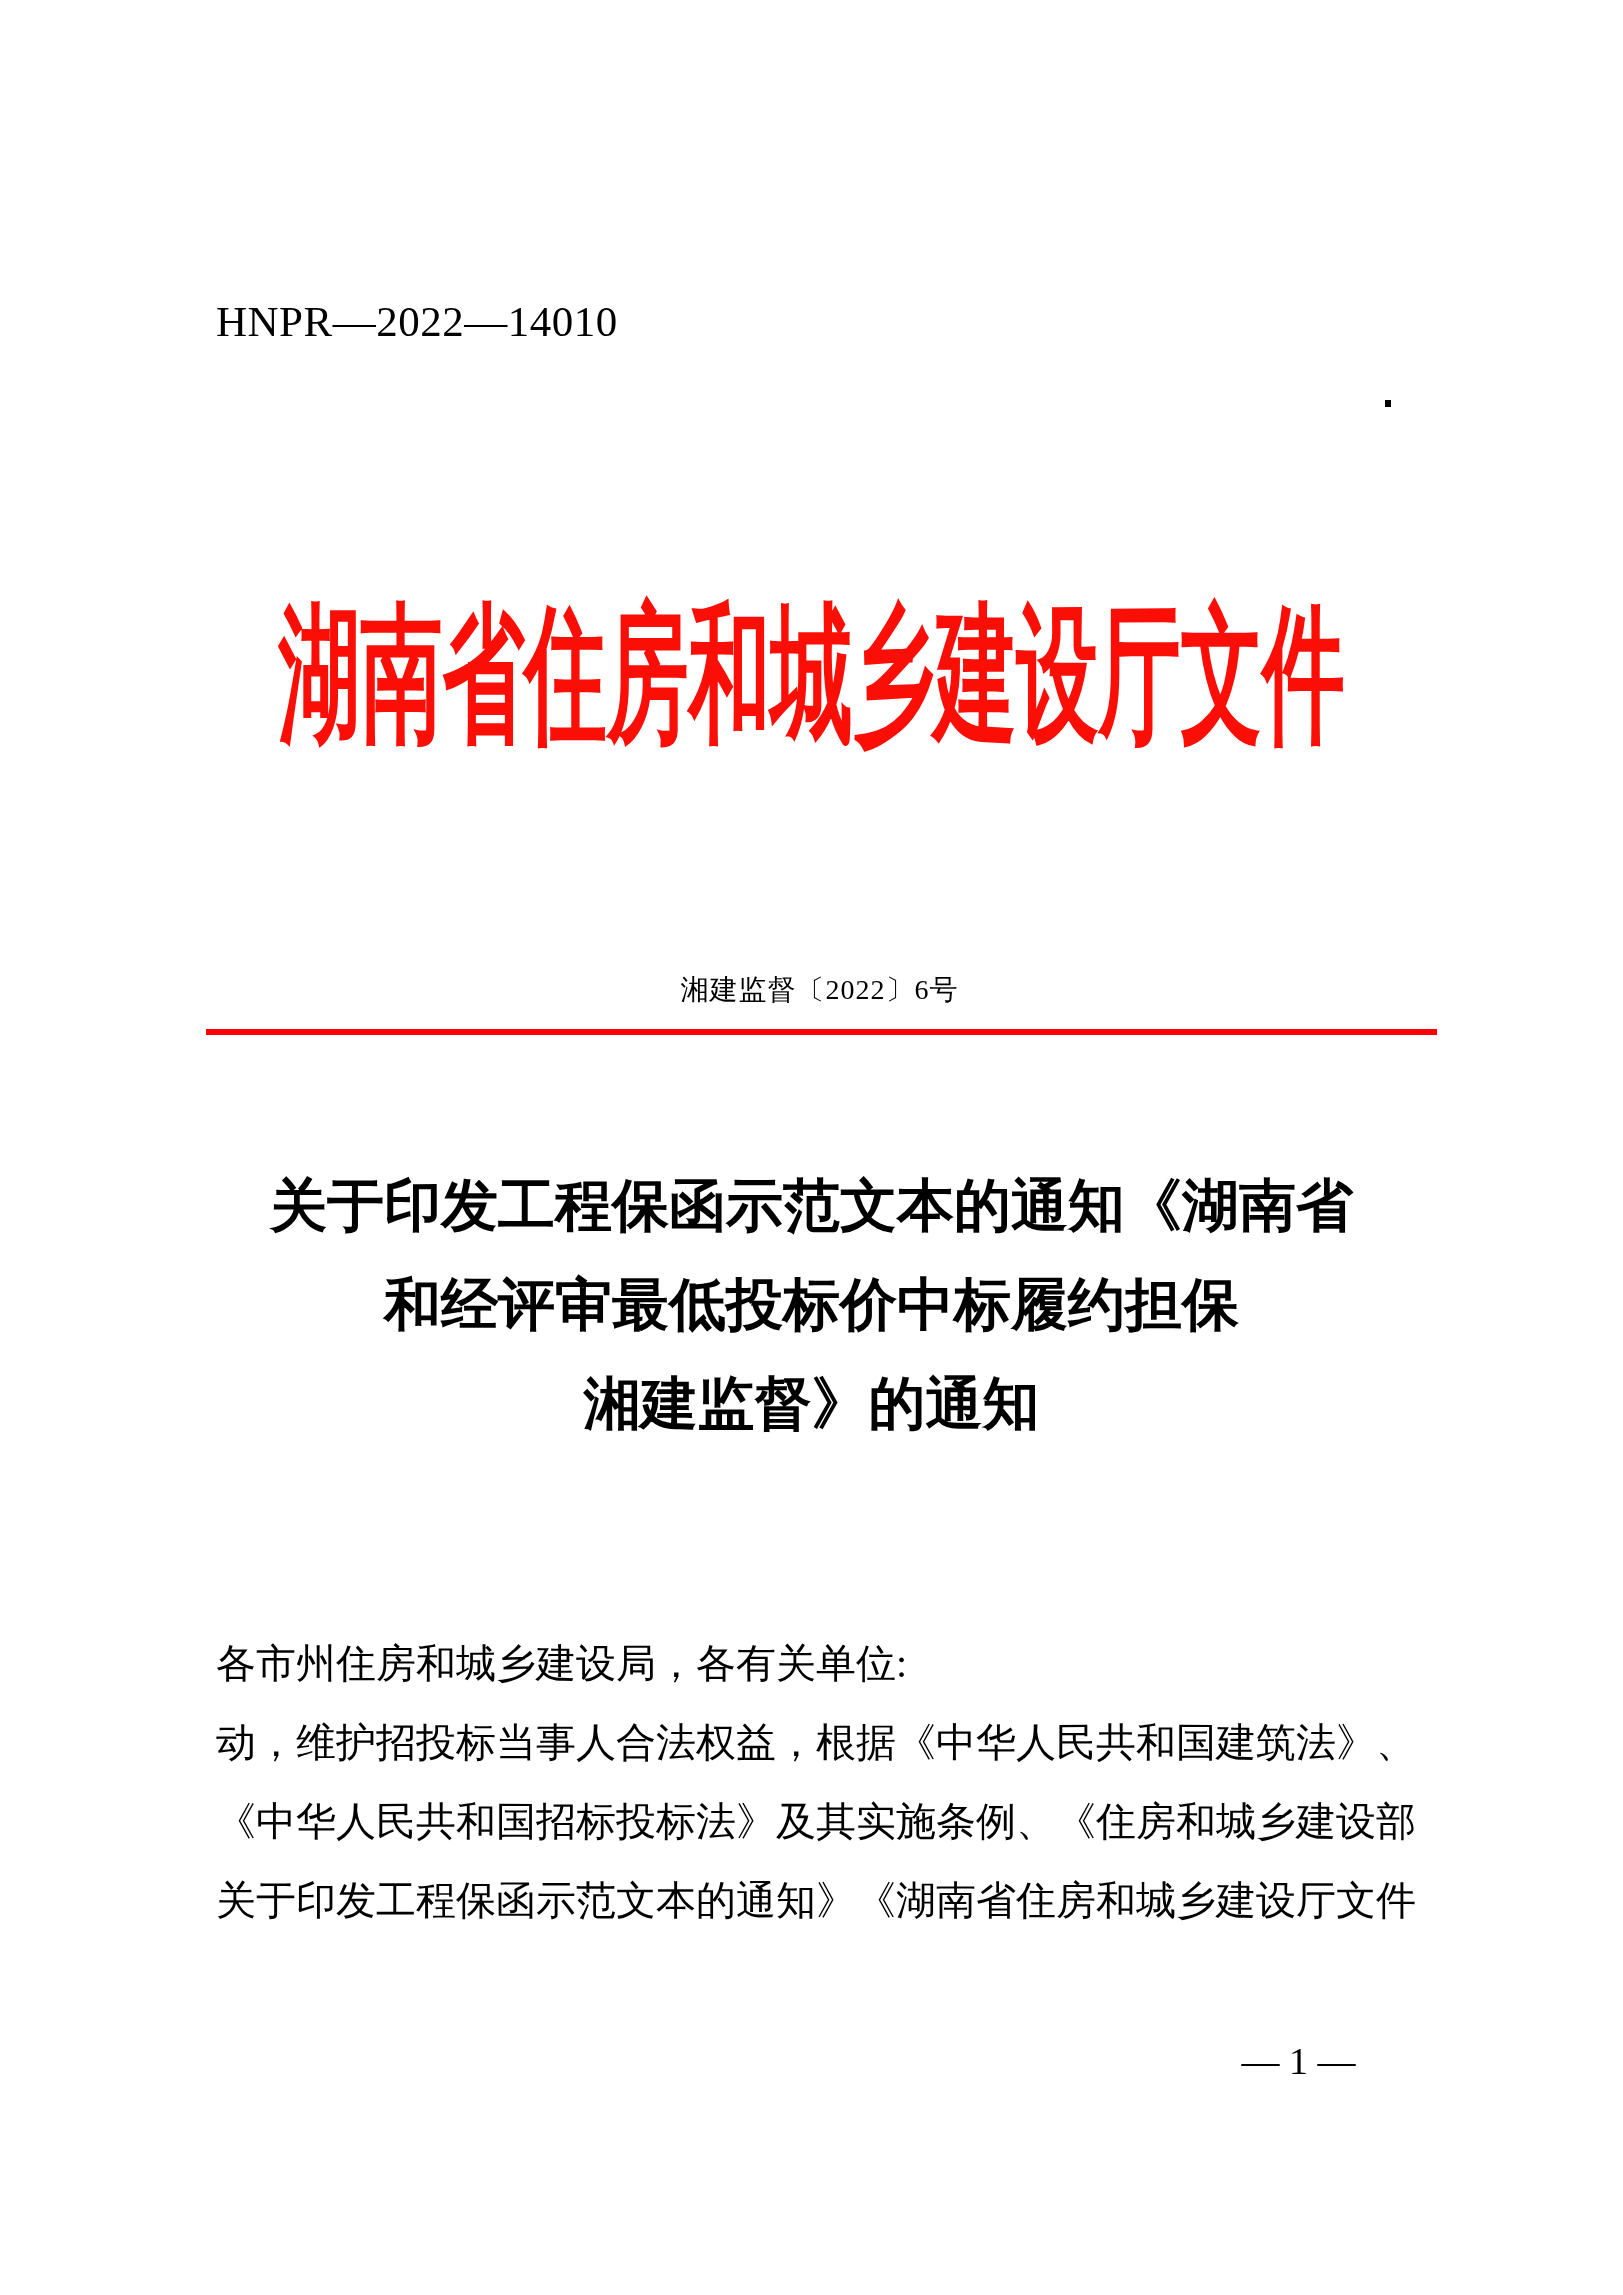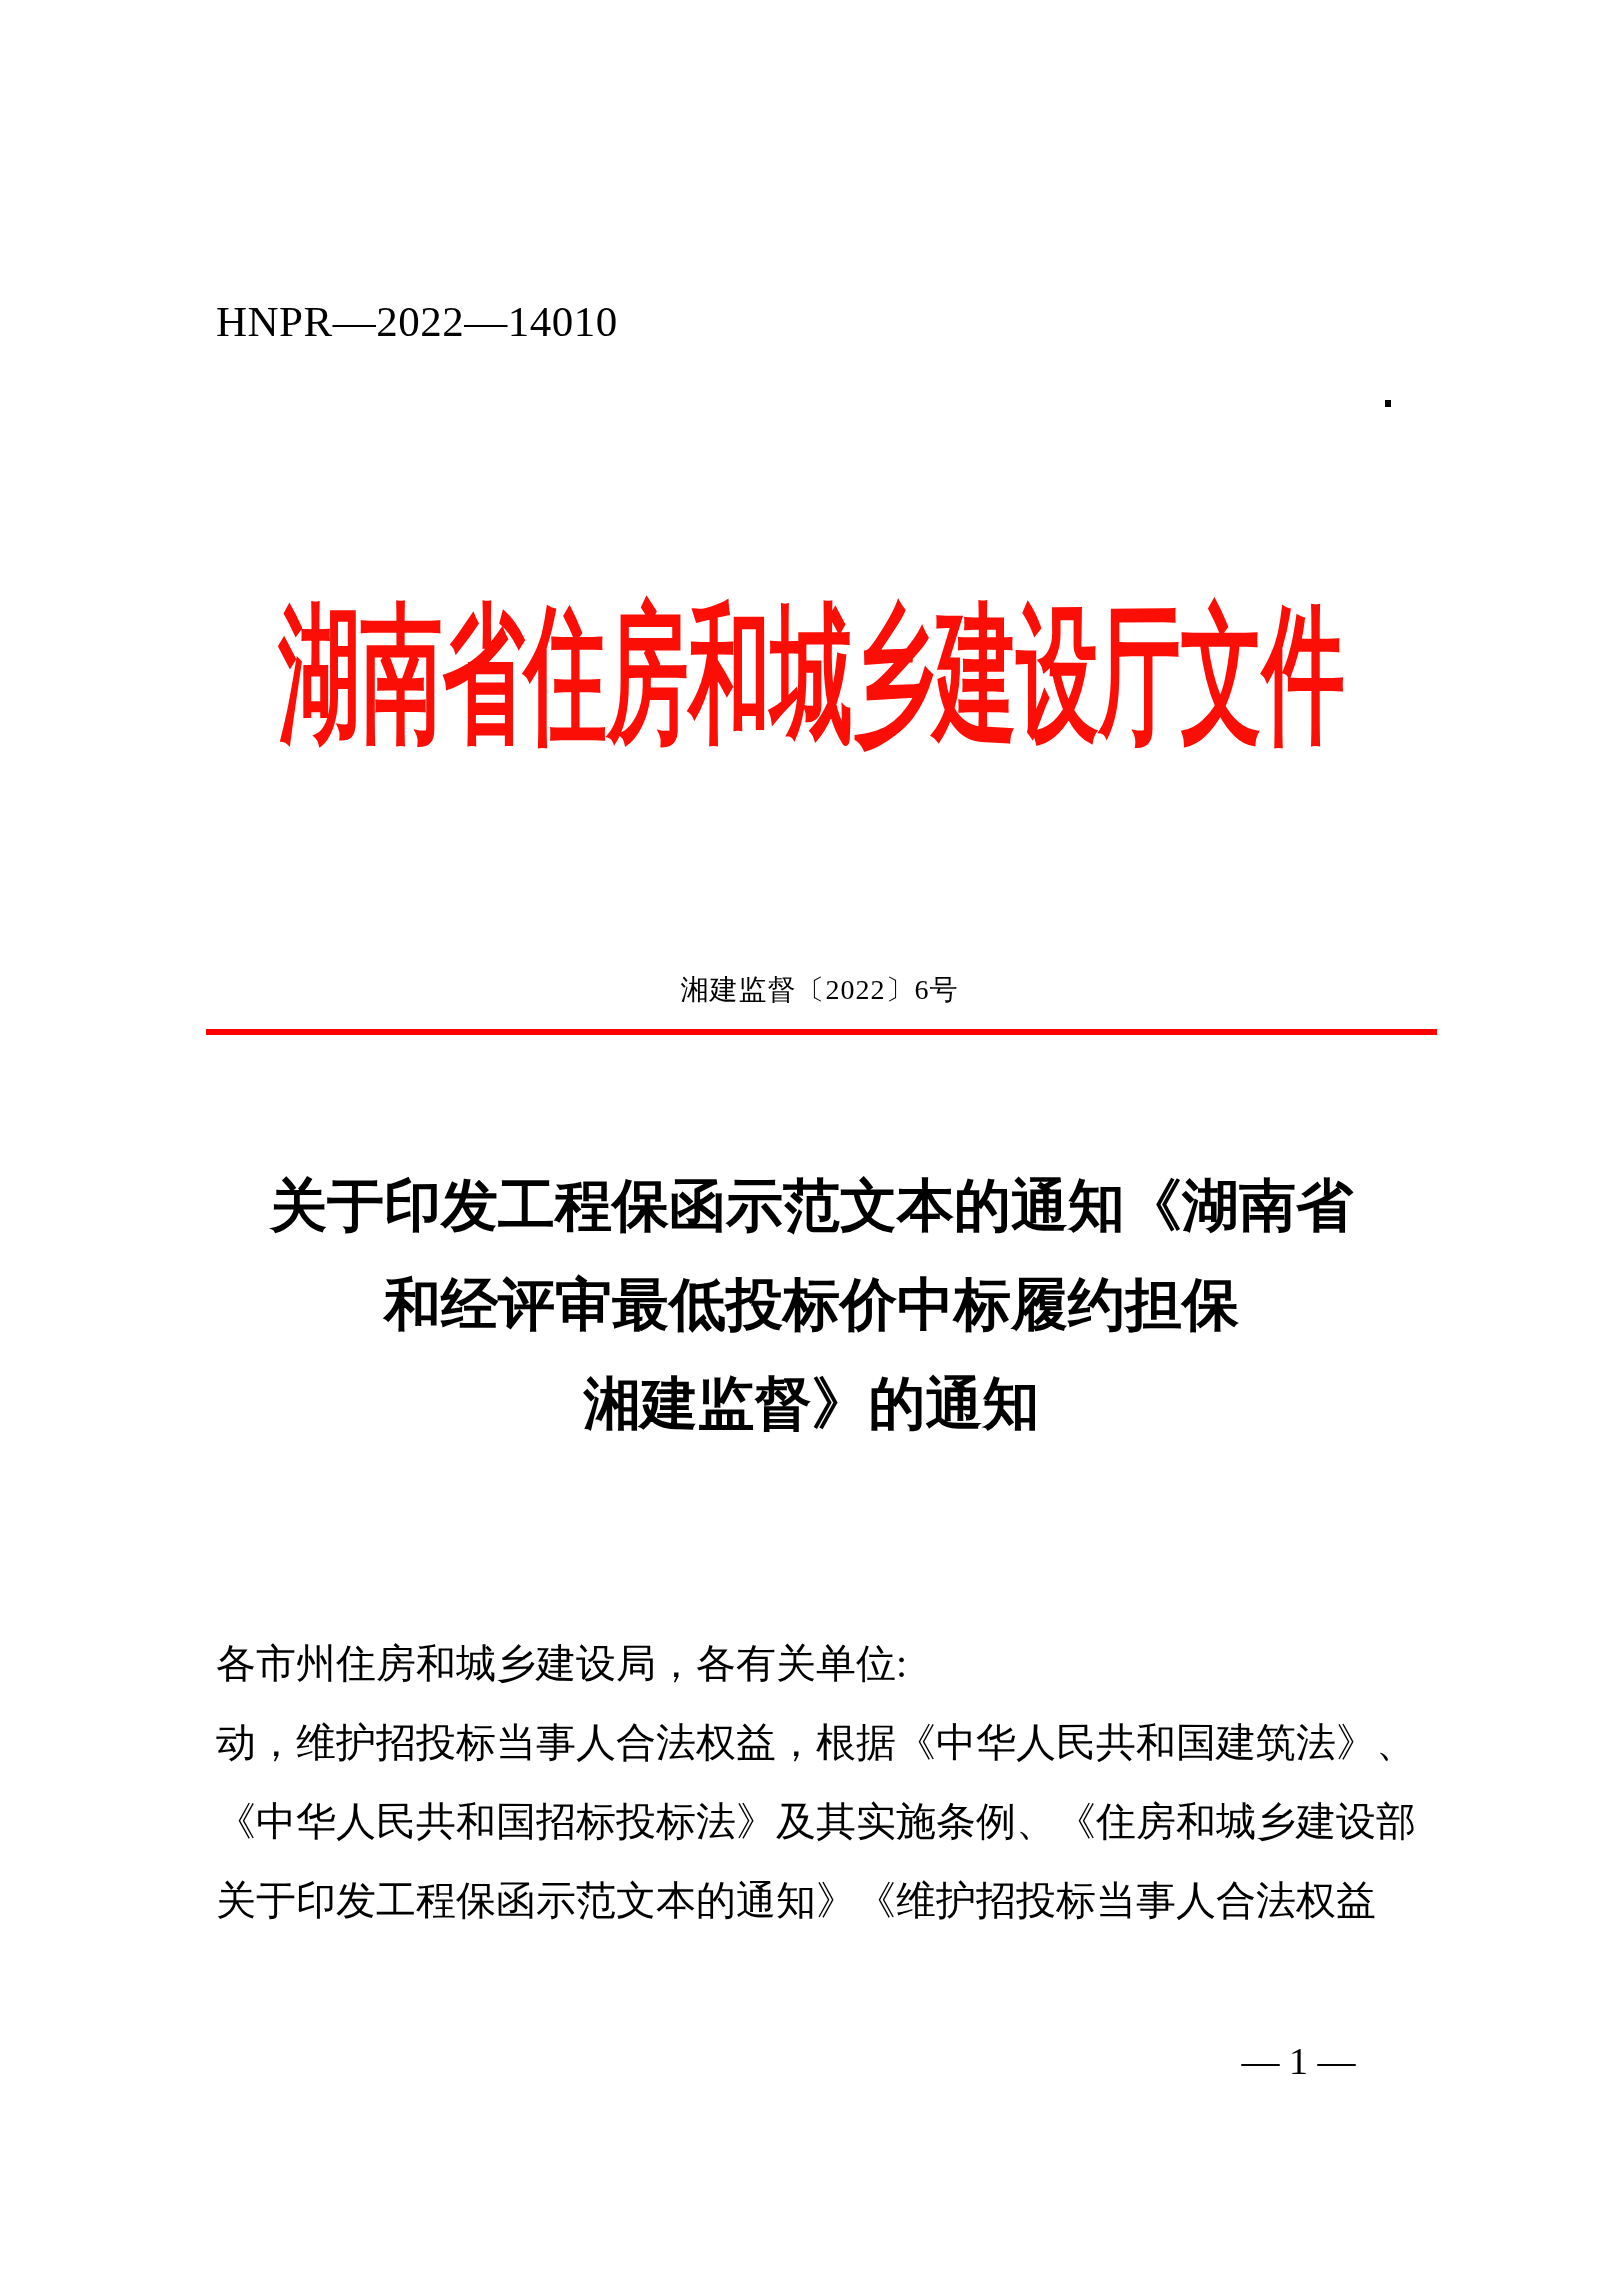--- a/index.html
+++ b/index.html
@@ -76,19 +76,19 @@
   <div class="notice-title">
     <div class="t-line">关于印发工程保函示范文本的通知《湖南省</div>
     <div class="t-line">和经评审最低投标价中标履约担保</div>
     <div class="t-line">湘建监督》的通知</div>
   </div>
 
   <div class="body-block">
     <div class="body-line">各市州住房和城乡建设局，各有关单位:</div>
     <div class="body-line">动，维护招投标当事人合法权益，根据《中华人民共和国建筑法》、</div>
     <div class="body-line">《中华人民共和国招标投标法》及其实施条例、《住房和城乡建设部</div>
-    <div class="body-line">关于印发工程保函示范文本的通知》《维护招投标当事人合法权益</div>
+    <div class="body-line">关于印发工程保函示范文本的通知》《湖南省住房和城乡建设厅文件</div>
   </div>
 
   <div class="page-number">— 1 —</div>
 
 </div>
 
 
 </body></html>

